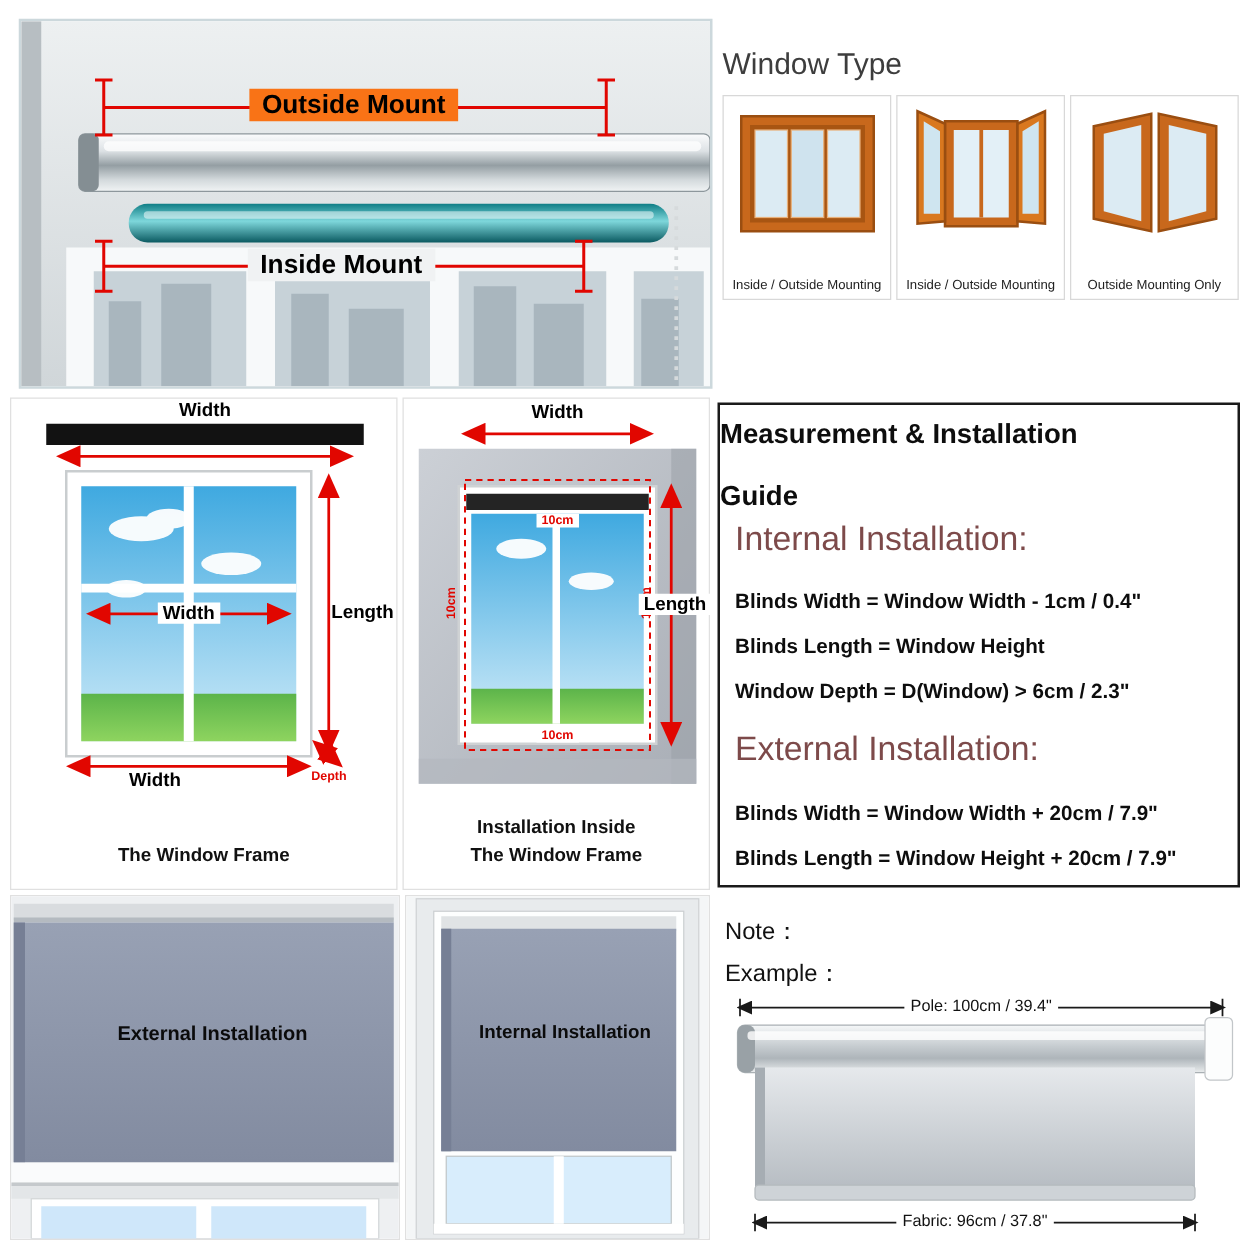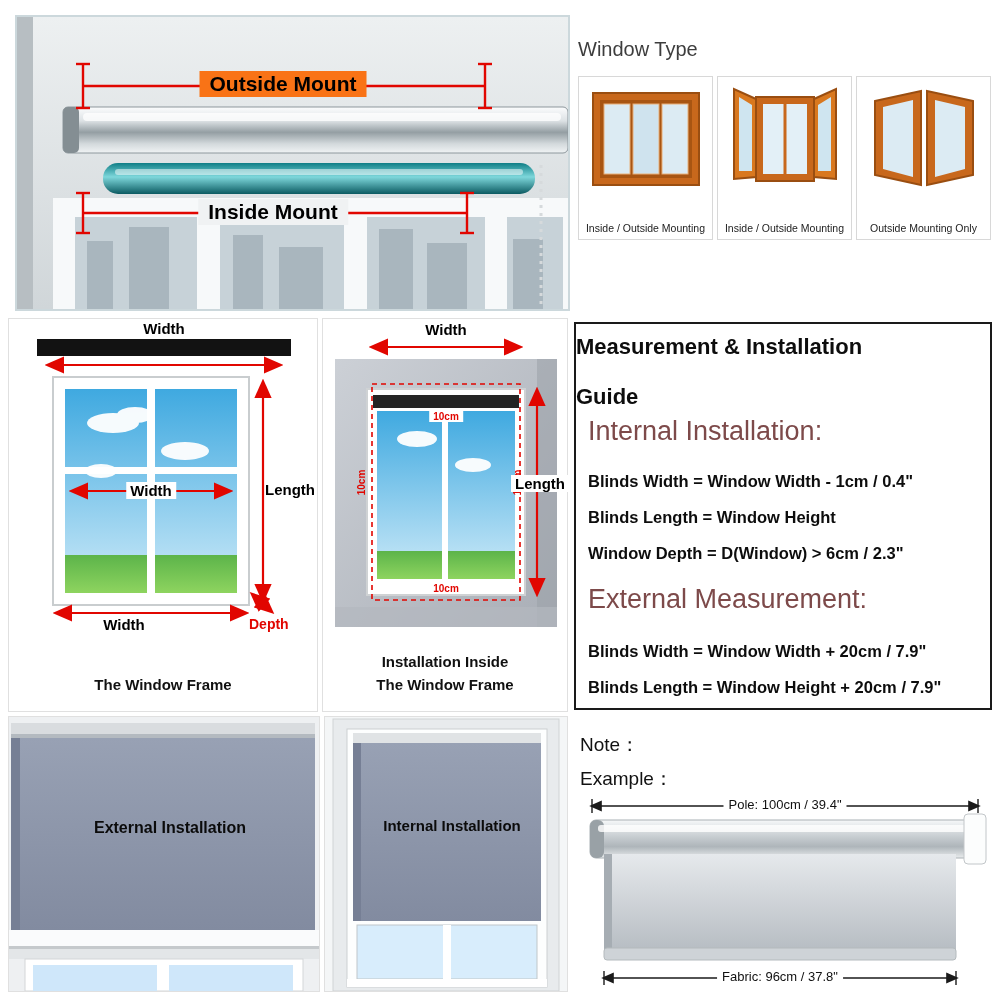--- a/index.html
+++ b/index.html
@@ -13,21 +13,21 @@
   .chip { background:#fff; padding:0 4px; }
   .red { color:#e10600; }
   .brown { color:#7d4a4a; }
 
   
   .photo-top { left:15px; top:15px; width:555px; height:296px; border:2px solid #ccd8dc; }
   .mount-label { font-weight:bold; font-size:21px; padding:1px 10px; }
 
   
   .window-type { left:578px; top:38px; width:414px; height:212px; }
-  .wt-heading { position:absolute; left:0; top:0; font-size:20px; color:#3d3d3d; }
+  .wt-heading { position:absolute; left:0; top:0; font-size:24px; color:#3d3d3d; }
   .wt-cards { position:absolute; left:0; top:38px; display:flex; gap:4px; }
   .wt-card { width:135px; height:164px; background:#fff; border:1px solid #d8d8d8; position:relative; }
   .wt-card svg { position:absolute; left:8px; top:8px; }
   .wt-caption { position:absolute; bottom:5px; width:100%; text-align:center;
                 font-size:10.5px; color:#222; }
 
   
   .diag-out { left:8px; top:318px; width:310px; height:394px; background:#fff; border:1px solid #e0e0e0; }
   .diag-in  { left:322px; top:318px; width:246px; height:394px; background:#fff; border:1px solid #e0e0e0; }
   .diag-lbl { font-weight:bold; font-size:15px; }
@@ -194,21 +194,21 @@
         <line x1="254" y1="64" x2="254" y2="280" marker-start="url(#mr)" marker-end="url(#mr)"></line>
         <line x1="64" y1="172" x2="220" y2="172" marker-start="url(#mr)" marker-end="url(#mr)"></line>
         <line x1="48" y1="294" x2="236" y2="294" marker-start="url(#mr)" marker-end="url(#mr)"></line>
         <line x1="244" y1="276" x2="262" y2="292" marker-start="url(#mr)" marker-end="url(#mr)"></line>
       </g>
     </svg>
     <span class="lbl center diag-lbl chip" style="left:155px; top:1px;">Width</span>
     <span class="lbl diag-lbl" style="left:256px; top:162px;">Length</span>
     <span class="lbl center diag-lbl chip" style="left:142px; top:163px;">Width</span>
     <span class="lbl center diag-lbl chip" style="left:115px; top:297px;">Width</span>
-    <span class="lbl diag-lbl red" style="left:240px; top:297px; font-size:14px;">Depth</span>
+    <span class="lbl diag-lbl red" style="left:240px; top:297px; font-size:10px;">Depth</span>
     <div class="cap" style="top:357px;">The Window Frame</div>
   </div>
 
   <div class="panel diag-in">
     <svg width="244" height="392" viewBox="0 0 244 392">
       <defs>
         <linearGradient id="g-wall2" x1="0" y1="0" x2="1" y2="1">
           <stop offset="0" stop-color="#ccd0d6"></stop>
             <stop offset="1" stop-color="#a9aeb6"></stop>
         </linearGradient>
@@ -252,21 +252,21 @@
     <div class="cap" style="top:357px;">The Window Frame</div>
   </div>
 
   <div class="panel guide">
     <div class="g-title" style="top:10px;">Measurement &amp; Installation</div>
     <div class="g-title" style="top:60px;">Guide</div>
     <div class="g-head brown" style="top:92px;">Internal Installation:</div>
     <div class="g-rule" style="top:148px;">Blinds Width = Window Width - 1cm / 0.4"</div>
     <div class="g-rule" style="top:184px;">Blinds Length = Window Height</div>
     <div class="g-rule" style="top:220px;">Window Depth = D(Window) &gt; 6cm / 2.3"</div>
-    <div class="g-head brown" style="top:260px;">External Measurement:</div>
+    <div class="g-head brown" style="top:260px;">External Installation:</div>
     <div class="g-rule" style="top:318px;">Blinds Width = Window Width + 20cm / 7.9"</div>
     <div class="g-rule" style="top:354px;">Blinds Length = Window Height + 20cm / 7.9"</div>
   </div>
 
   <div class="panel photo-ext">
     <svg width="310" height="274" viewBox="0 0 310 274">
       <defs>
         <linearGradient id="g-blind" x1="0" y1="0" x2="0" y2="1">
           <stop offset="0" stop-color="#98a1b4"></stop>
             <stop offset="1" stop-color="#828ba0"></stop>

